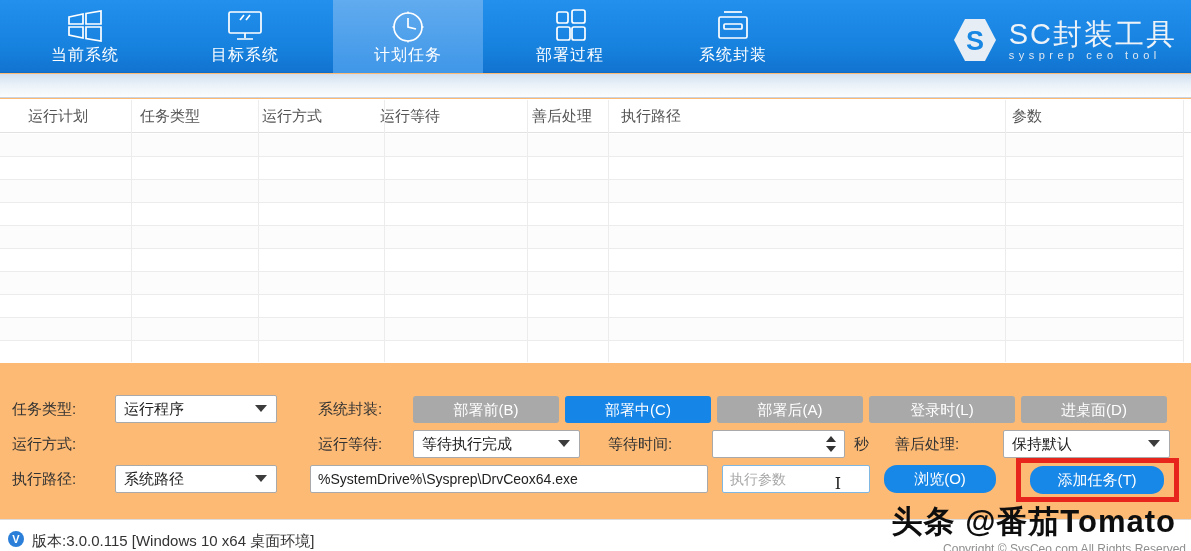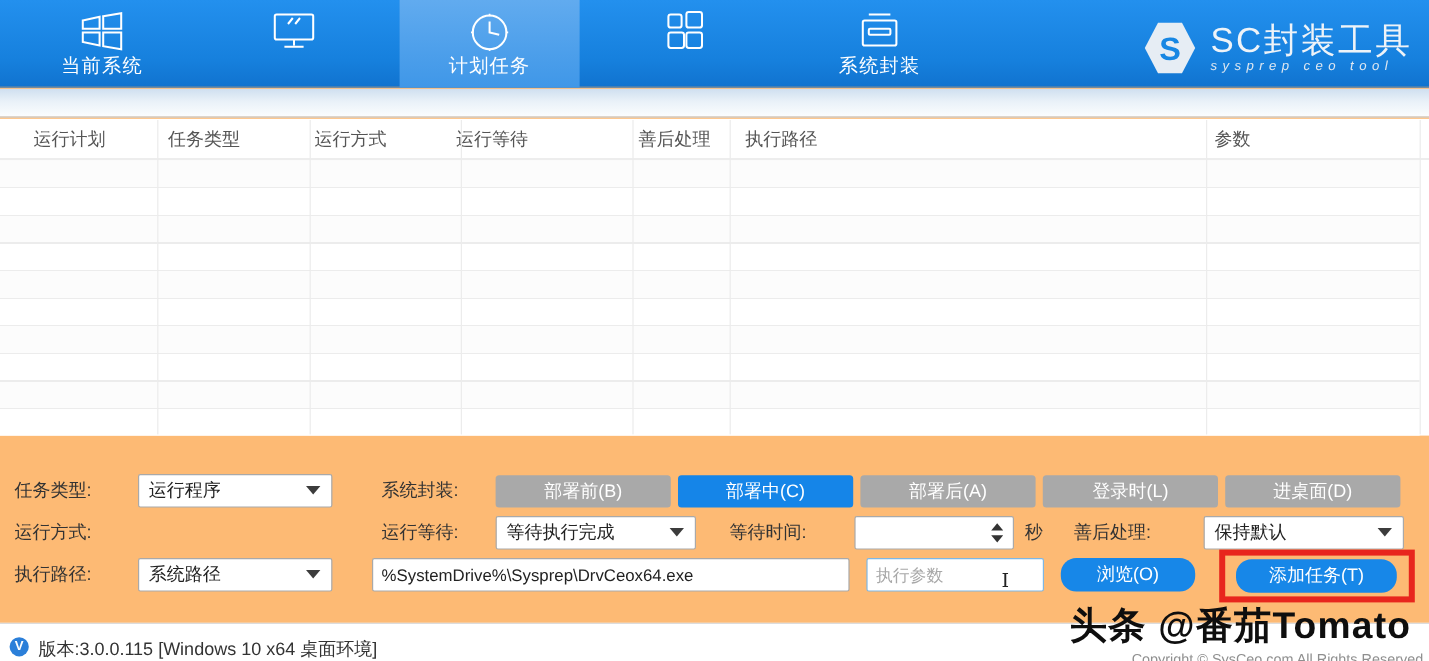--- a/index.html
+++ b/index.html
@@ -12,21 +12,21 @@
          background:linear-gradient(180deg,#2390ee 0%,#1680dd 70%,#1173cf 100%);
          border-bottom:1px solid #0f6cc4; }
   .tab { position:absolute; top:0; height:73px; width:150px; text-align:center;
          color:#fff; cursor:pointer; }
   .tab.active { background:linear-gradient(180deg,#61abef 0%,#3f97e8 100%); }
   .tab .ticon { display:block; margin:9px auto 2px; height:34px; }
   .tab .tlabel { display:block; font-size:16px; letter-spacing:1px; }
   .brand { position:absolute; right:14px; top:16px; height:48px; display:flex; align-items:center; }
   .brand .mark { margin-right:10px; }
   .brand-txt .bt { font-size:29px; color:#eef3f8; letter-spacing:2px; line-height:30px; }
-  .brand-txt .bs { font-size:11px; color:#dfe8f1; letter-spacing:4.5px; line-height:13px;font-style:italic; }
+  .brand-txt .bs { font-size:11px; color:#dfe8f1; letter-spacing:4.5px; line-height:13px; }
 
   .substrip { position:absolute; left:0; top:74px; width:1191px; height:24px;
               background:linear-gradient(180deg,#cfdfF0 0%,#e9f1f8 45%,#fbfdfe 100%);
               border-bottom:1px solid #c9d4e0; }
 
   
   .table { position:absolute; left:0; top:99px; width:1191px; height:264px; background:#fff; }
   .thead { position:absolute; left:0; top:0; width:100%; height:34px; border-bottom:1px solid #e2e2e2; }
   .th { position:absolute; top:8px; font-size:15px; color:#555; white-space:nowrap;text-align:center; }
   .tbody { position:absolute; left:0; top:35px; width:1183px; height:229px;
@@ -90,40 +90,42 @@
       <span class="tlabel">当前系统</span>
     </div>
     <div class="tab" style="left:170px">
       <span class="ticon">
         <svg width="40" height="34" viewBox="0 0 40 34" fill="none" stroke="#fff" stroke-width="1.7" style="margin:0 auto">
           <rect x="4" y="3" width="32" height="21" rx="1.5"></rect>
           <path d="M15 11 L19 6 M21 11 L25 6"></path>
           <path d="M20 24 V29 M12 30 H28"></path>
         </svg>
       </span>
+      <span class="tlabel">目标系统</span>
     </div>
     <div class="tab active" style="left:333px">
       <span class="ticon">
         <svg width="36" height="36" viewBox="0 0 36 36" fill="none" stroke="#fff" stroke-width="1.7" style="margin:0 auto">
           <circle cx="18" cy="18" r="14"></circle>
           <path d="M18 9 V18 L26 20"></path>
           <path d="M18 2.5 V4.5 M18 31.5 V33.5 M2.5 18 H4.5 M31.5 18 H33.5" stroke-width="1.4"></path>
         </svg>
       </span>
       <span class="tlabel">计划任务</span>
     </div>
     <div class="tab" style="left:495px">
       <span class="ticon">
         <svg width="34" height="34" viewBox="0 0 34 34" fill="none" stroke="#fff" stroke-width="1.7" style="margin:0 auto">
           <rect x="4" y="3" width="11" height="11" rx="2"></rect>
             <rect x="19" y="1" width="13" height="13" rx="2"></rect>
           <rect x="4" y="18" width="13" height="13" rx="2"></rect>
             <rect x="19" y="18" width="13" height="13" rx="2"></rect>
         </svg>
       </span>
+      <span class="tlabel">部署过程</span>
     </div>
     <div class="tab" style="left:658px">
       <span class="ticon">
         <svg width="38" height="34" viewBox="0 0 38 34" fill="none" stroke="#fff" stroke-width="1.7" style="margin:0 auto">
           <path d="M10 3 H28"></path>
           <rect x="5" y="8" width="28" height="21" rx="1.5"></rect>
           <rect x="10" y="15" width="18" height="5" rx="1"></rect>
         </svg>
       </span>
       <span class="tlabel">系统封装</span>

